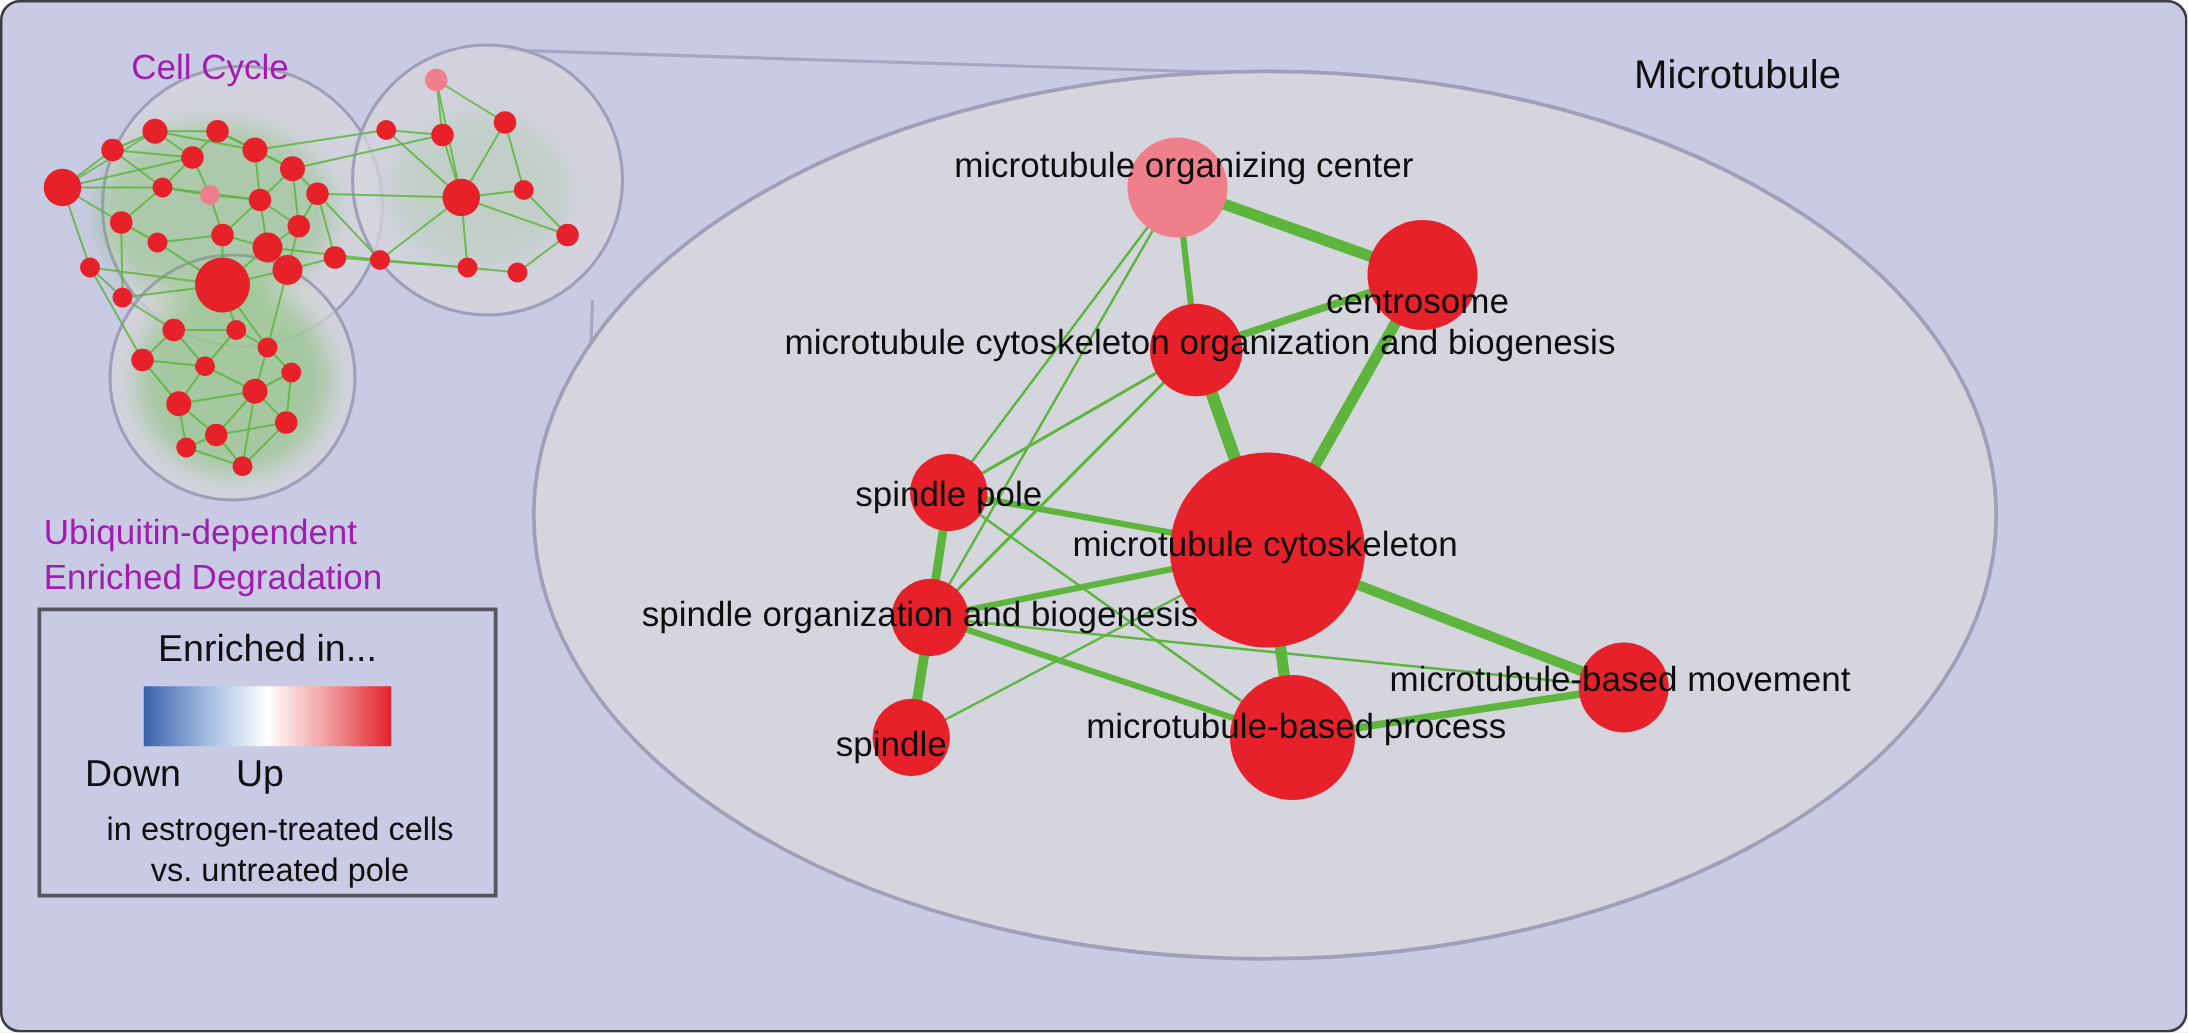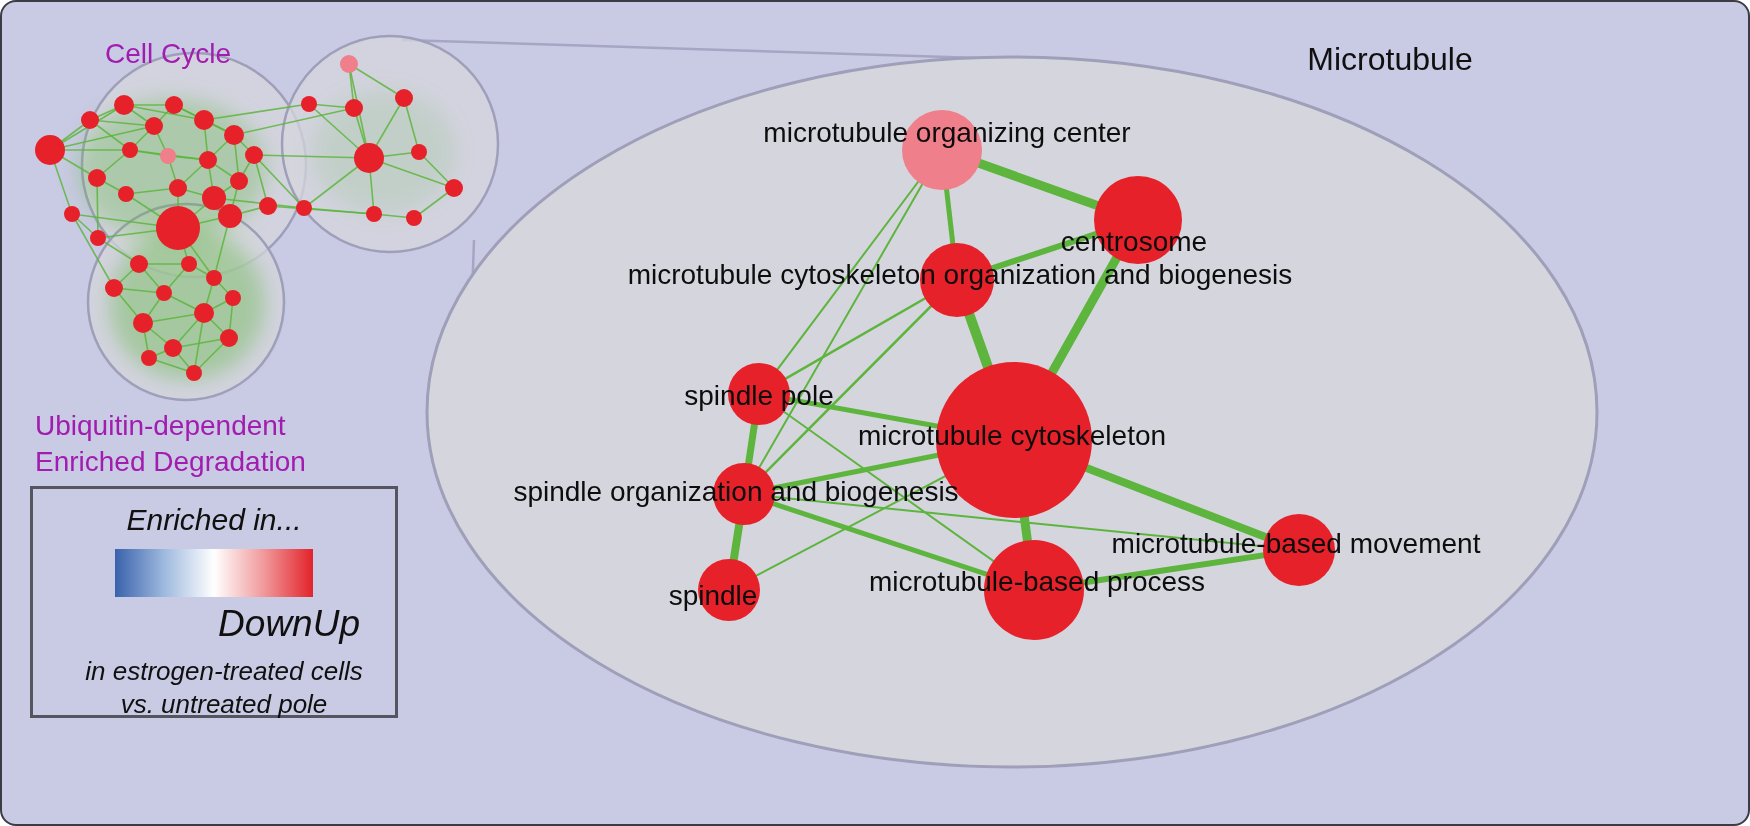--- a/index.html
+++ b/index.html
@@ -7,25 +7,25 @@
     position:relative;width:1746px;height:822px;margin:0 auto;
     background:#c9cae3;border:2px solid #3c3c46;border-radius:16px;overflow:hidden;
   }
   svg#scene{position:absolute;left:0;top:0;}
   .lbl{position:absolute;color:#a21caf;font-size:28px;line-height:36px;white-space:nowrap;}
   .lbl.cell-cycle{left:103px;top:34px;}
   .lbl.ubiquitin{left:33px;top:406px;}
   .lbl.microtubule{left:1233px;top:36px;width:310px;text-align:center;color:#101010;font-size:32px;line-height:42px;}
   .legend{
     position:absolute;left:28px;top:484px;width:362px;height:226px;
-    border:3px solid #55555f;background:#c9cae3;text-align:center;font-style:italic;
+    border:3px solid #55555f;background:#c9cae3;text-align:center;
   }
   .legend-title{font-size:30px;color:#101010;margin-top:14px;}
   .legend-bar{width:198px;height:48px;margin:12px auto 6px auto;}
-  .legend-updown{display:flex;justify-content:flex-end;width:292px;margin:2px auto 0 auto;font-size:37px;color:#101010;}
+  .legend-updown{display:flex;justify-content:flex-start;width:292px;margin:2px auto 0 auto;font-size:30px;color:#101010;gap:44px;}
   .legend-caption{font-size:26px;line-height:33px;color:#101010;margin-top:10px;padding-left:20px;}
 </style>
 </head>
 <body>
 
 <div class="figure">
   <svg id="scene" width="1746" height="822" viewBox="0 0 1746 822">
       <defs>
         <filter id="haze" x="-50%" y="-50%" width="200%" height="200%">
           <feGaussianBlur stdDeviation="10"></feGaussianBlur>

